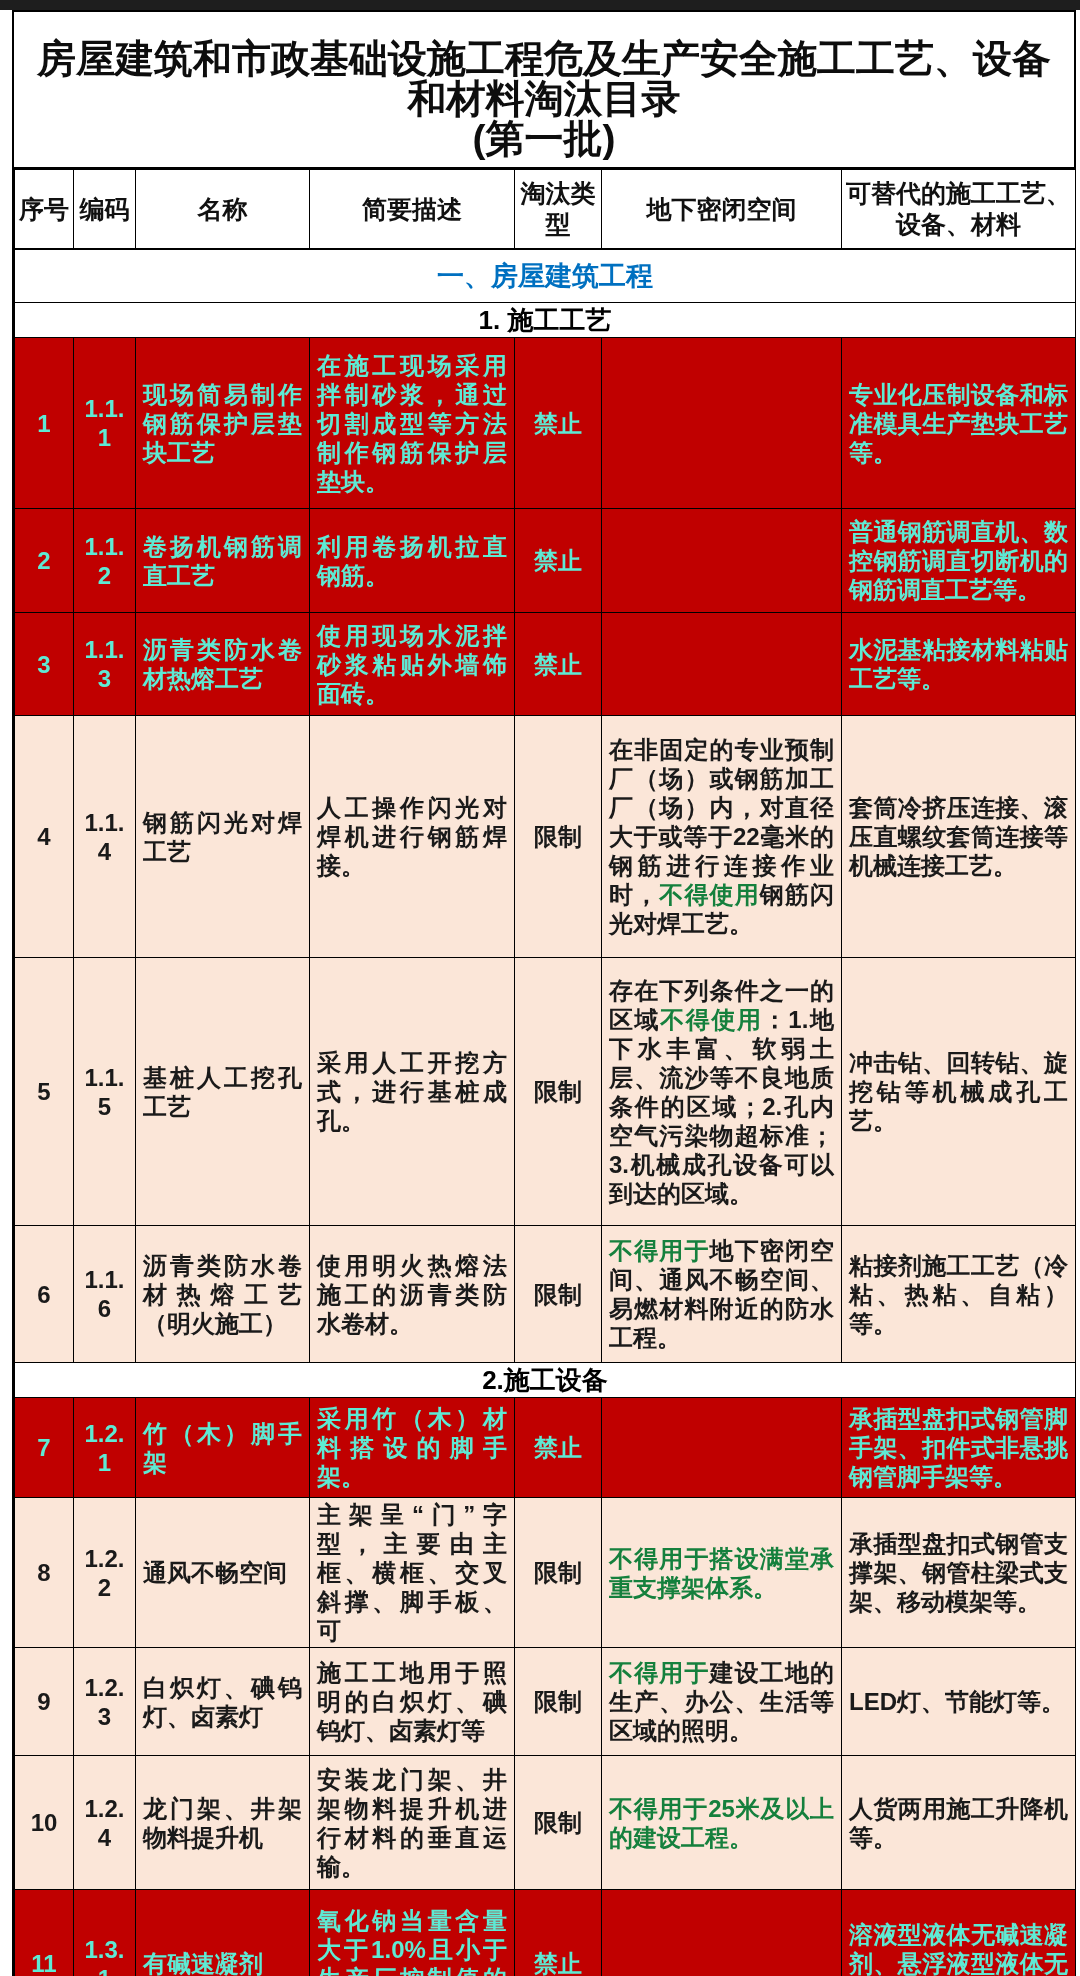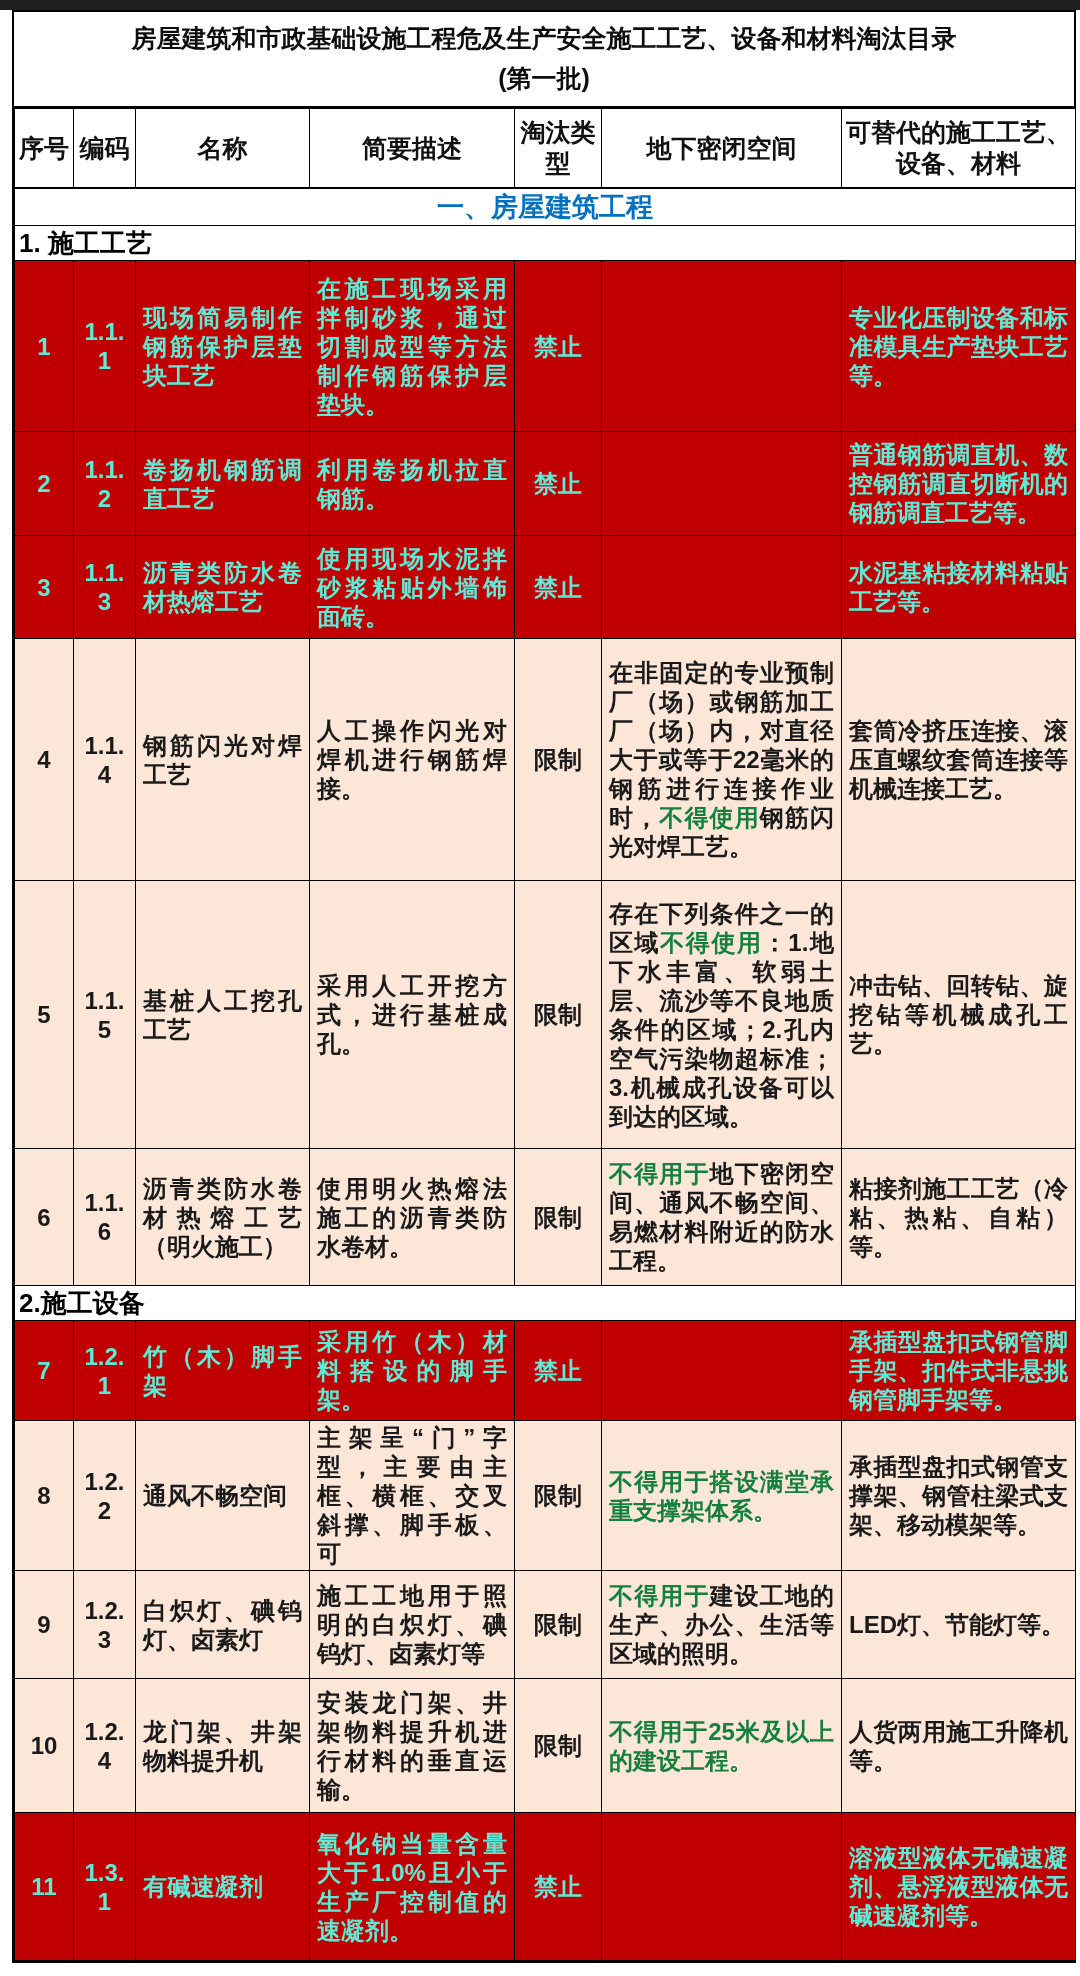--- a/index.html
+++ b/index.html
@@ -3,38 +3,38 @@
 <meta charset="utf-8">
 <style>
   html,body{margin:0;padding:0;}
   body{
     width:1080px;height:1976px;overflow:hidden;background:#ffffff;
     font-family:"Liberation Sans","DejaVu Sans",sans-serif;font-weight:700;color:#111;
   }
   .top-strip{height:10px;background:#1e1e1e;}
   .doc{margin:0 4px 0 12px;border:2px solid #000;background:#fff;}
   .title-block{
-    text-align:center;font-size:25px;line-height:40px;
-    padding:6px 14px 8px;color:#0d0d0d;border-bottom:2px solid #000;
+    text-align:center;font-size:39px;line-height:40px;
+    padding:6px 14px 8px;color:#0d0d0d;border-bottom:2px solid #000;margin-top:21px;
   }
   table{border-collapse:collapse;width:100%;table-layout:fixed;}
   th,td{
     border:1px solid #000;padding:2px 7px;font-size:24px;line-height:29px;
     vertical-align:middle;overflow:hidden;word-break:break-all;text-align:justify;
   }
   thead th{
     font-size:25px;line-height:31px;text-align:center;padding:2px 3px;
     height:74px;background:#fff;border-bottom:2px solid #000;
   }
   tr.sec-part td{
     color:#0070c0;background:#fff;font-size:27px;text-align:center;
-    height:34px;padding:1px 4px;line-height:32px;
+    height:34px;padding:9px 4px;line-height:32px;
   }
   tr.sec-sub td{
-    color:#000;background:#fff;font-size:26px;text-align:left;
+    color:#000;background:#fff;font-size:26px;text-align:center;
     height:32px;padding:1px 4px;line-height:30px;
   }
   tr.prohibited td{background:#c00000;color:#5eead4;}
   tr.restricted td{background:#fbe6d8;color:#1a1a1a;}
   td.c{text-align:center;}
   span.em{color:#15803d;}
   .rh1 {height:171px;} .rh2 {height:104px;} .rh3 {height:103px;}
   .rh4 {height:242px;} .rh5 {height:268px;} .rh6 {height:137px;}
   .rh7 {height:100px;} .rh8 {height:137px;} .rh9 {height:108px;}
   .rh10{height:134px;} .rh11{height:148px;}

